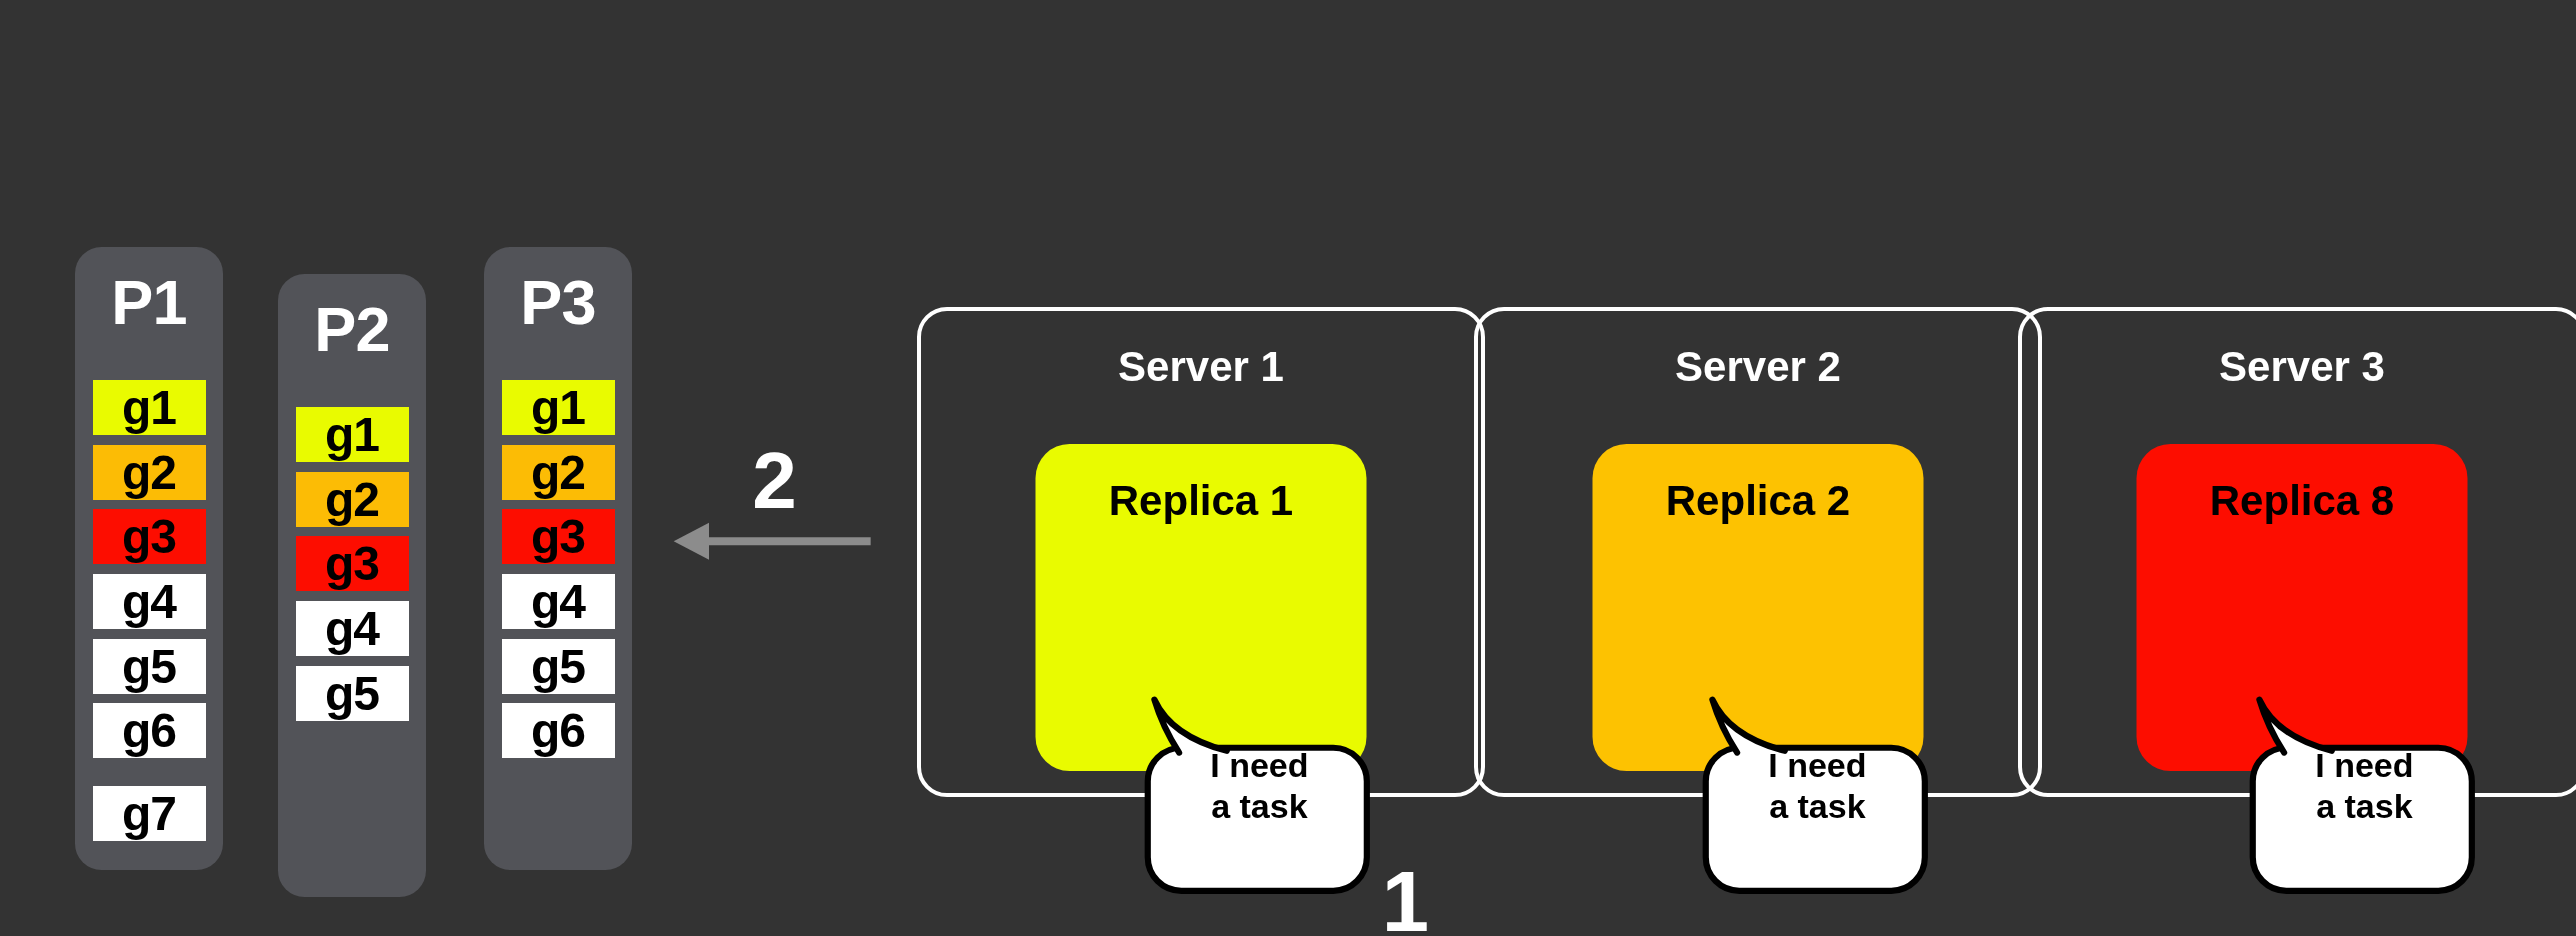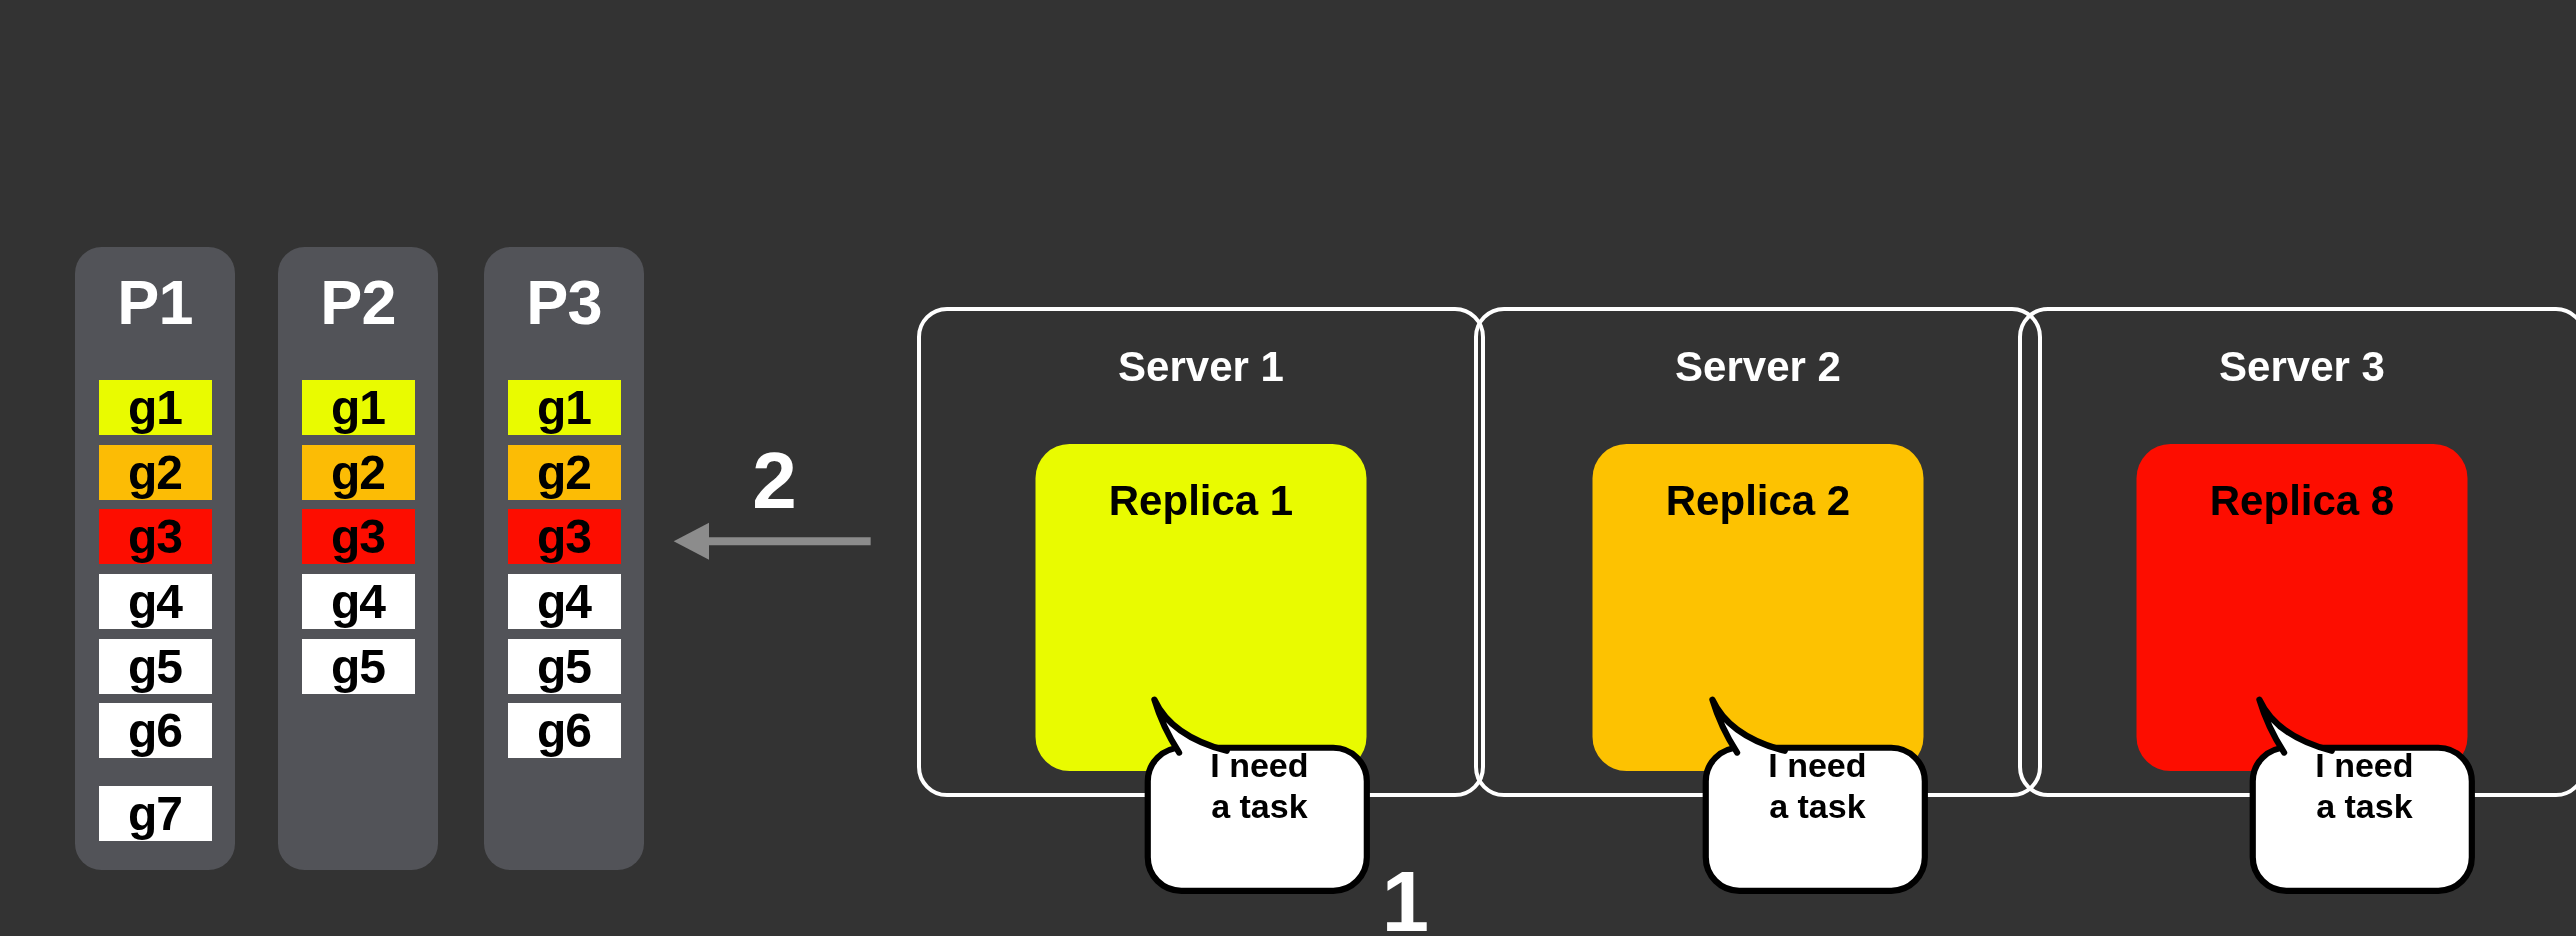--- a/index.html
+++ b/index.html
@@ -2,21 +2,21 @@
 <html style="font-size:14px"><head>
 <meta charset="utf-8">
 <style>
   html,body{margin:0;padding:0;background:#333333;}
   .stage{
     position:relative;width:2576px;height:937px;background:#333333;
     overflow:hidden;font-family:"Liberation Sans",sans-serif;font-weight:700;
   }
   
   .pcol{
-    position:absolute;top:247px;width:160px;height:623px;
+    position:absolute;top:247px;width:148px;height:623px;
     border-radius:26.5px;background:#525358;box-sizing:border-box;
   }
   .pcol-title{
     margin-top:23px;text-align:center;font-size:63px;line-height:64px;
     color:#ffffff;letter-spacing:-0.9px;
   }
   .pcol-cells{margin-top:46px;}
   .pcell{
     width:113px;height:55px;margin:0 auto 9.7px auto;
     display:flex;align-items:center;justify-content:center;
@@ -67,21 +67,21 @@
         <div class="pcell" style="background: rgb(233, 251, 0);">g1</div>
         <div class="pcell" style="background: rgb(252, 188, 5);">g2</div>
         <div class="pcell" style="background: rgb(253, 13, 0);">g3</div>
         <div class="pcell" style="background: rgb(255, 255, 255);">g4</div>
         <div class="pcell" style="background: rgb(255, 255, 255);">g5</div>
         <div class="pcell" style="background: rgb(255, 255, 255);">g6</div>
         <div class="pcell" style="background: rgb(255, 255, 255); margin-top: 28px;">g7</div>
       </div>
   </div>
 
-  <div class="pcol" style="left: 278px; background: rgb(82, 83, 88);">
+  <div class="pcol" style="left: 278px; background: rgb(82, 83, 88); margin-top: 27px;">
     <div class="pcol-title">P2</div>
     <div class="pcol-cells">
         <div class="pcell" style="background: rgb(233, 251, 0);">g1</div>
         <div class="pcell" style="background: rgb(252, 188, 5);">g2</div>
         <div class="pcell" style="background: rgb(253, 13, 0);">g3</div>
         <div class="pcell" style="background: rgb(255, 255, 255);">g4</div>
         <div class="pcell" style="background: rgb(255, 255, 255);">g5</div>
       </div>
   </div>
 

